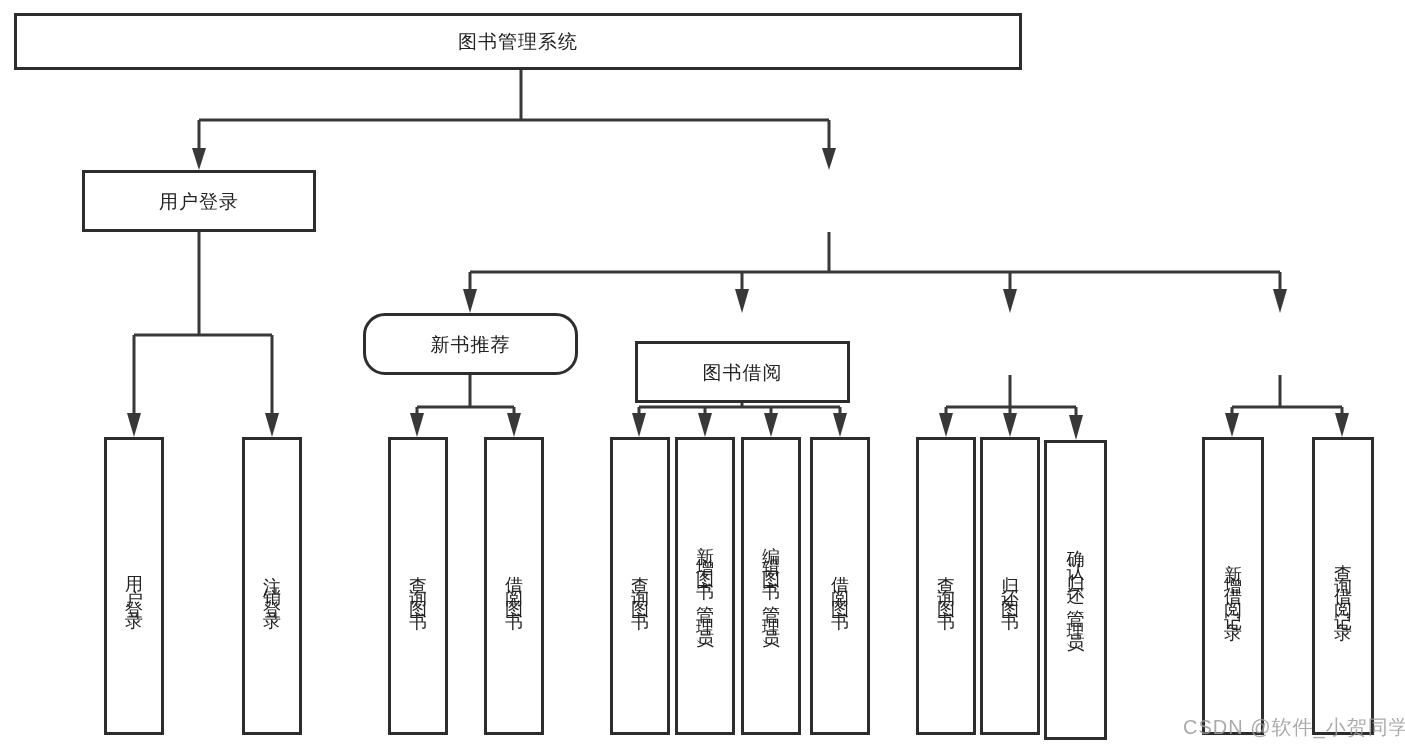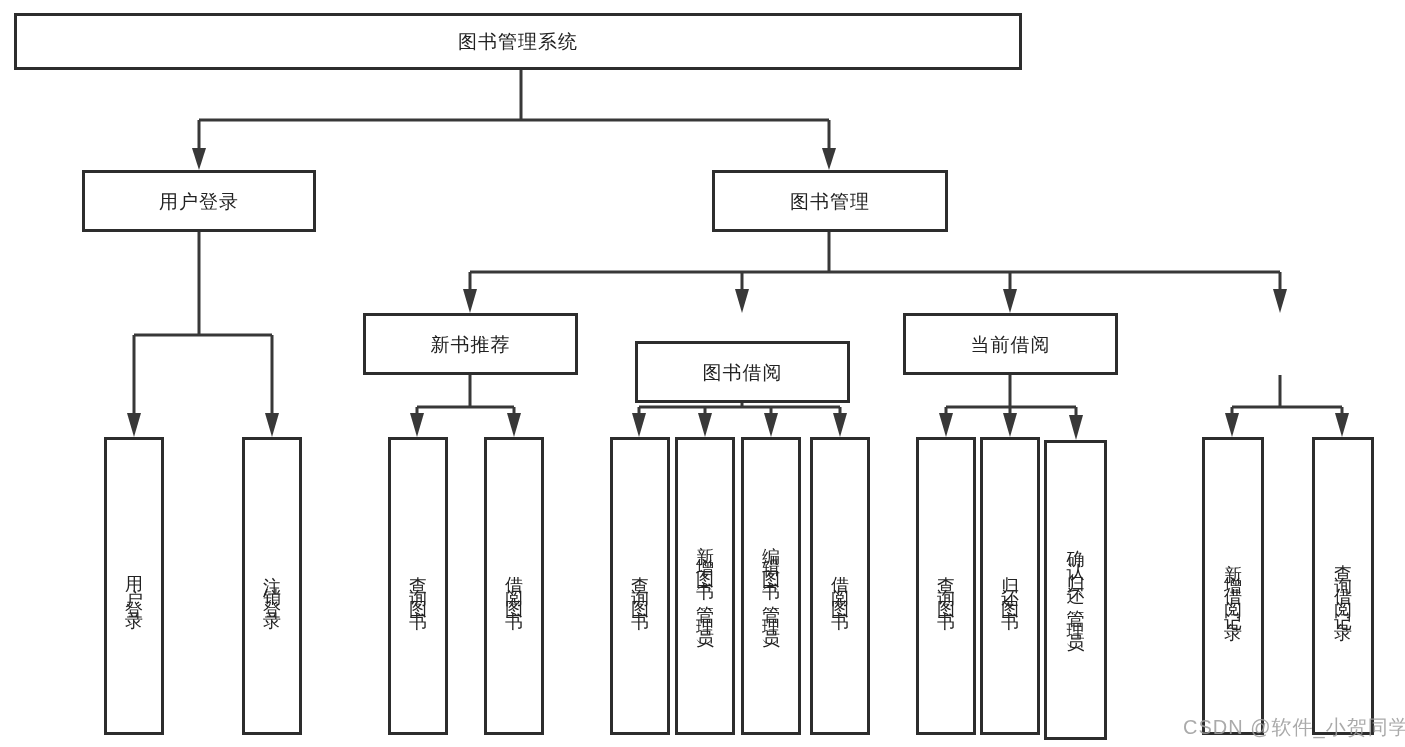--- a/index.html
+++ b/index.html
@@ -111,32 +111,26 @@
     </g>
   </svg>
 
   <div class="box" style="left:14px;top:13px;width:1008px;height:57px;">
     <span class="ht">图书管理系统</span>
   </div>
 
   <div class="box" style="left:82px;top:170px;width:234px;height:62px;">
     <span class="ht">用户登录</span>
   </div>
-  <div class="box" style="left:712px;top:170px;width:236px;height:62px;">
-    <span class="ht">图书管理</span>
-  </div>
 
-  <div class="box" style="left:363px;top:313px;width:215px;height:62px;">
+  <div class="box" style="left:363px;top:313px;width:215px;height:62px;border-radius:22px;">
     <span class="ht">新书推荐</span>
   </div>
   <div class="box" style="left:635px;top:313px;width:215px;height:62px;margin-top:28px;">
     <span class="ht">图书借阅</span>
-  </div>
-  <div class="box" style="left:903px;top:313px;width:215px;height:62px;">
-    <span class="ht">当前借阅</span>
   </div>
 
   <div class="box" style="left:104px;top:437px;width:60px;height:298px;">
     <span class="vt">用户登录</span>
   </div>
   <div class="box" style="left:242px;top:437px;width:60px;height:298px;">
     <span class="vt">注销登录</span>
   </div>
 
   <div class="box" style="left:388px;top:437px;width:60px;height:298px;">

